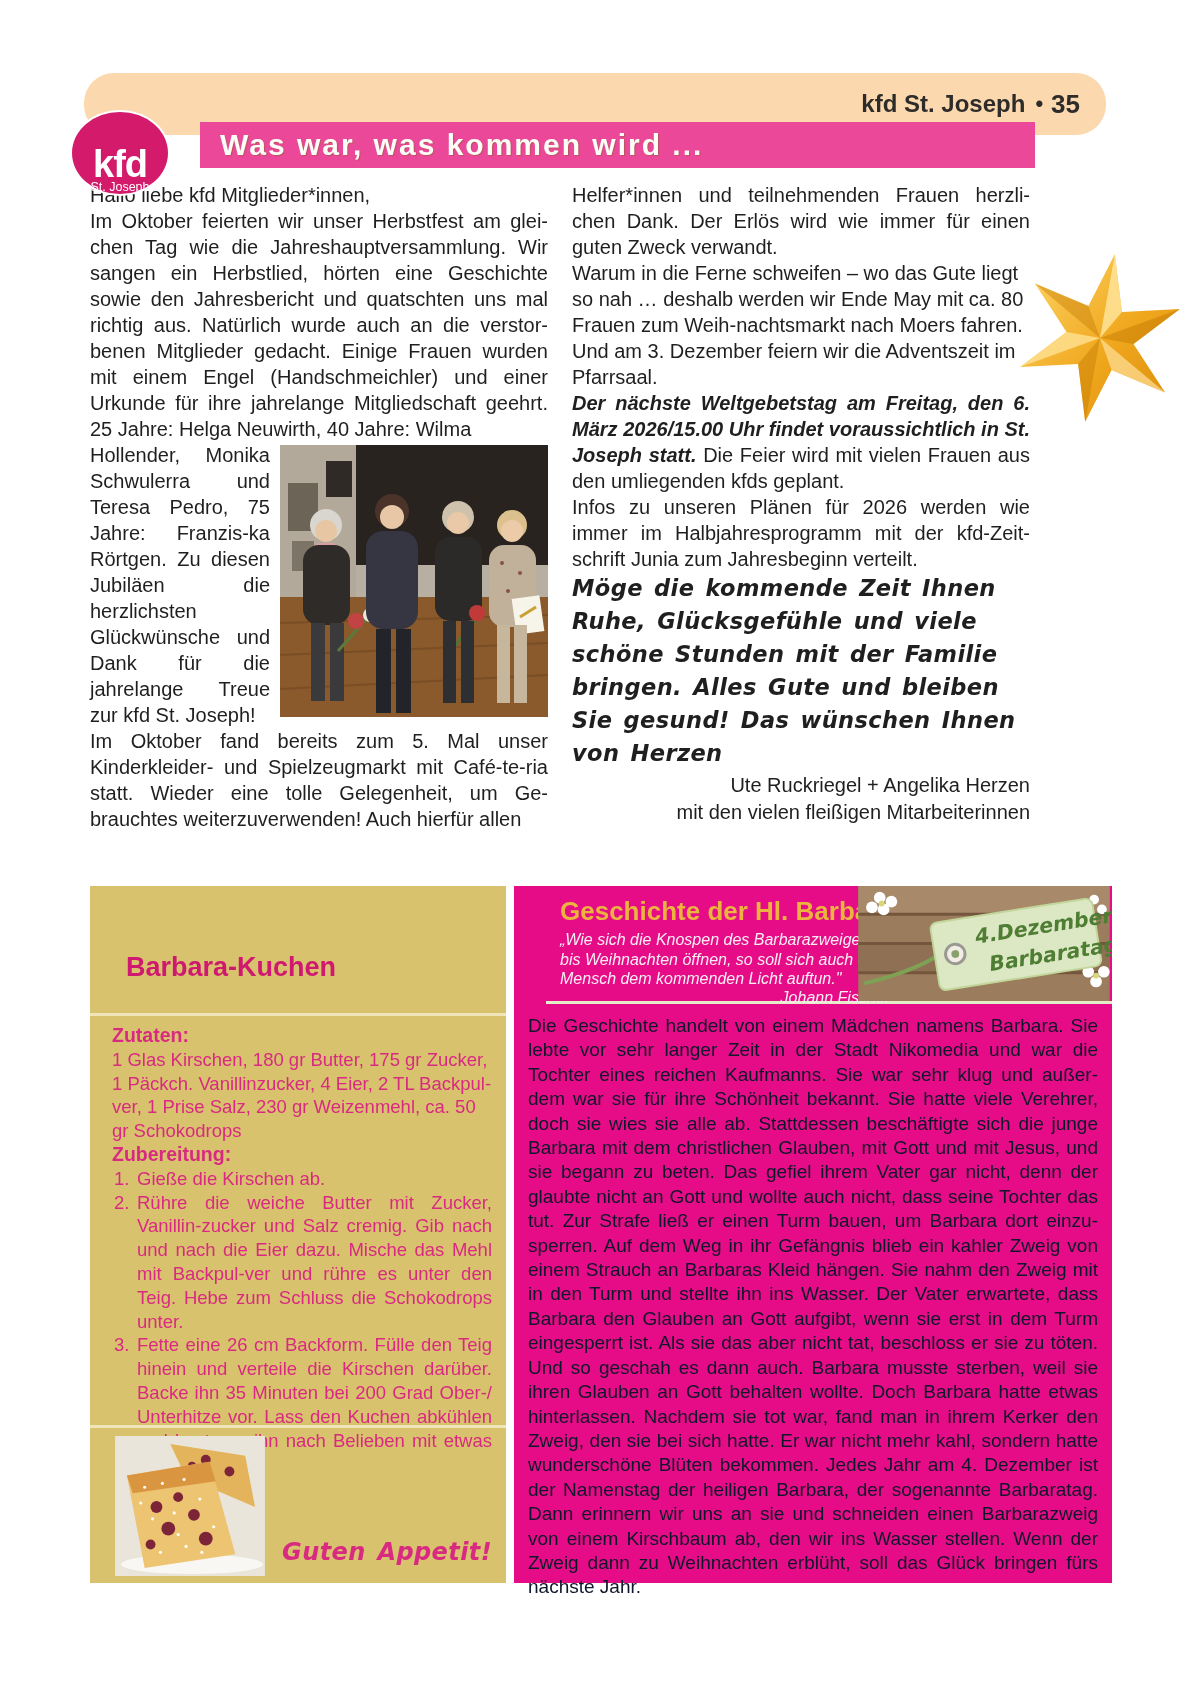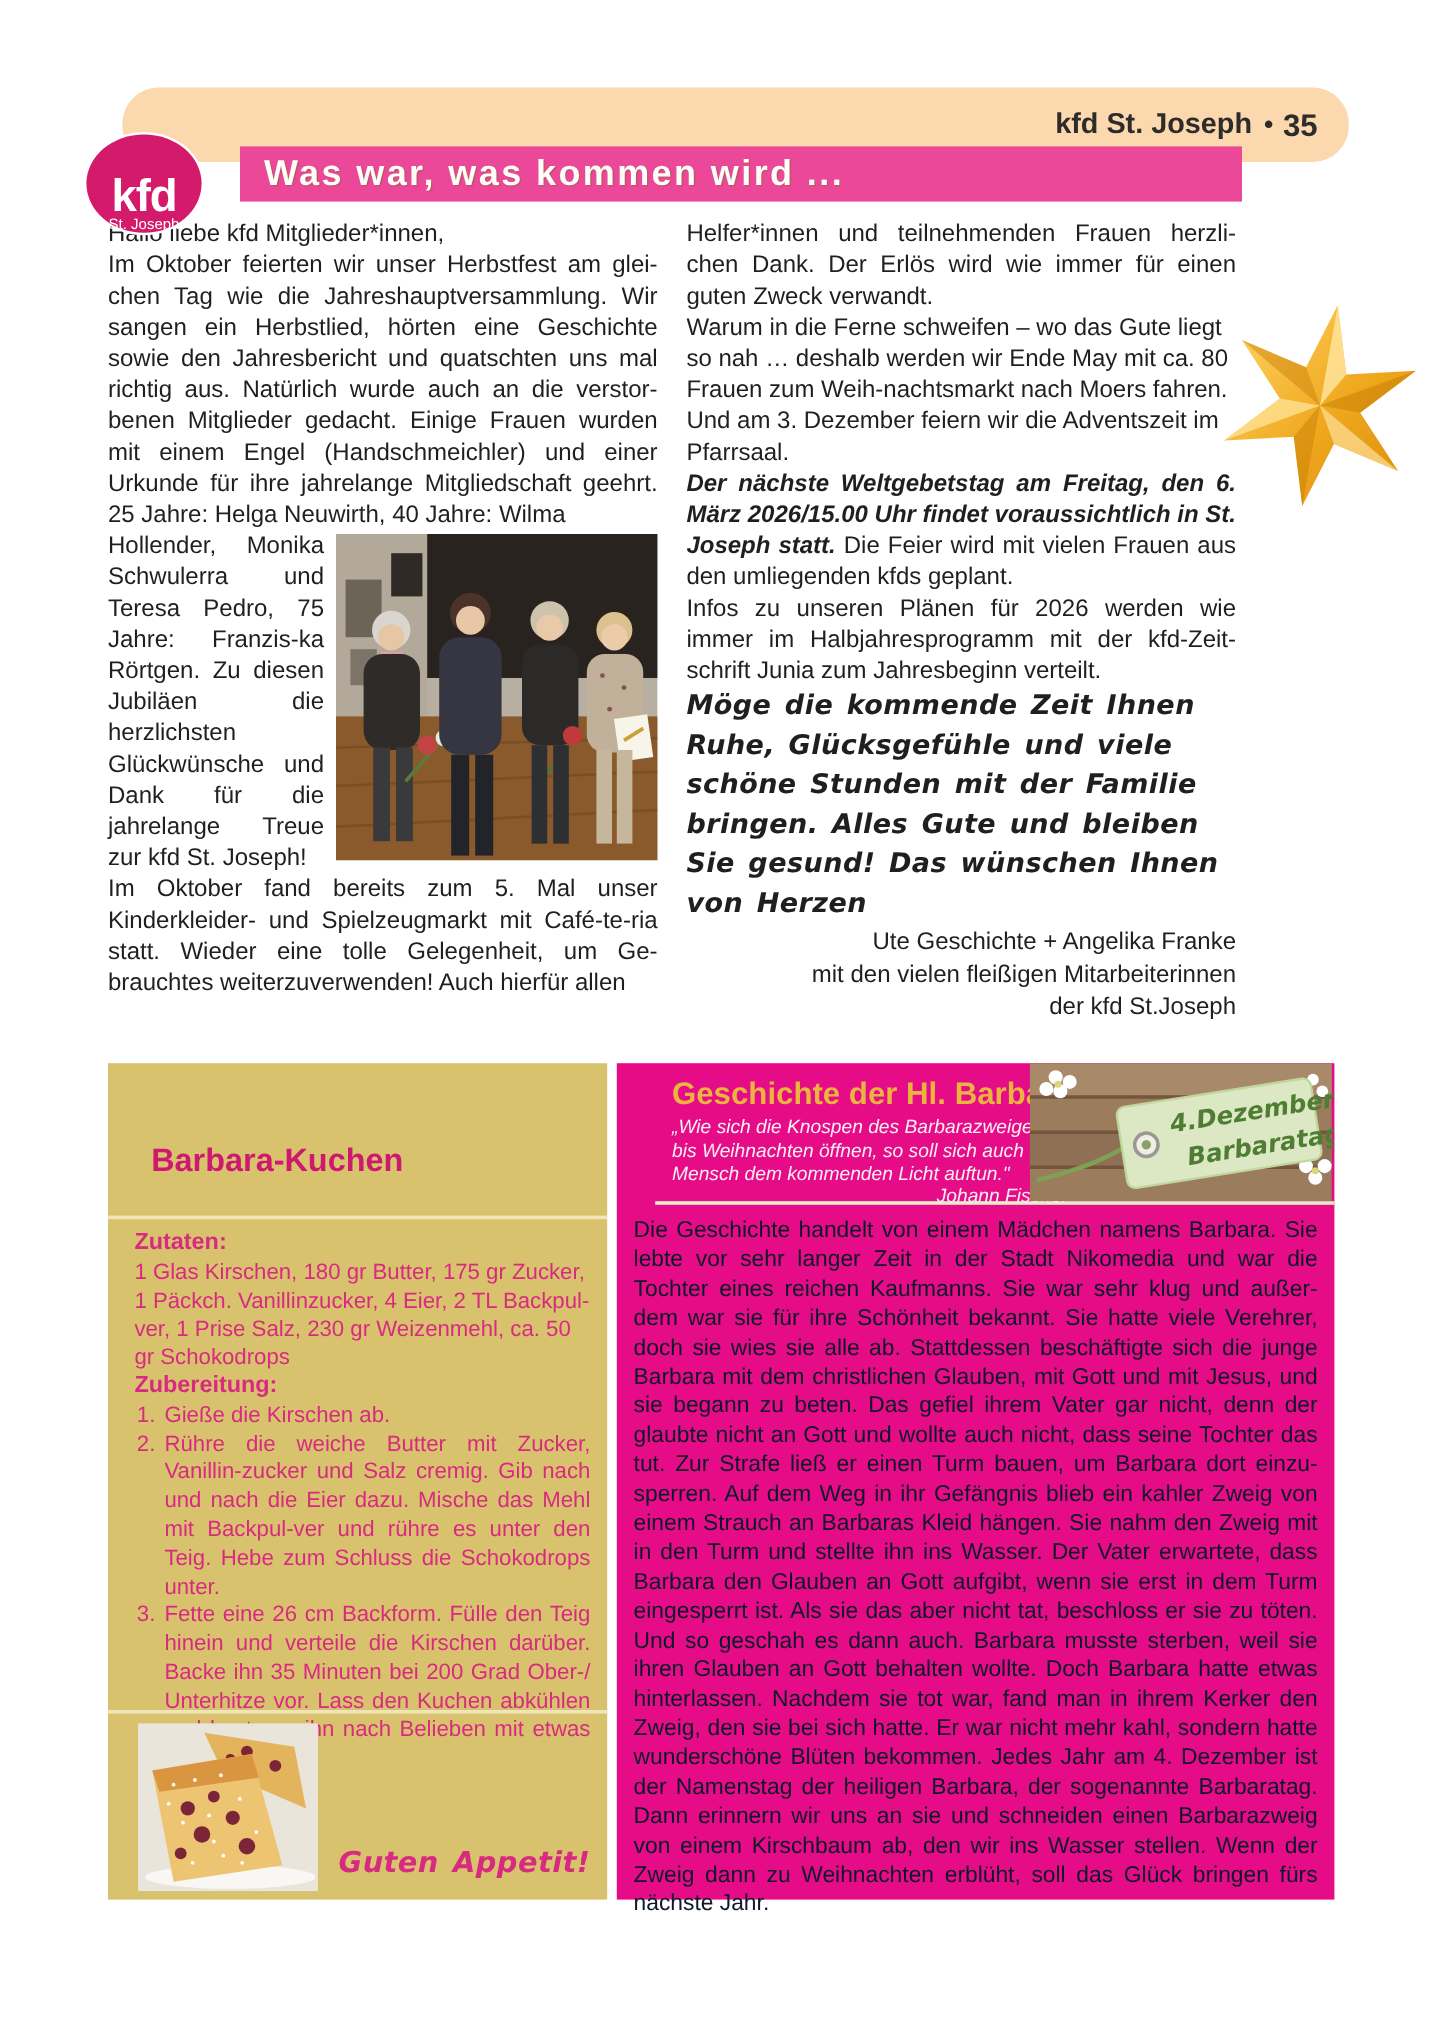--- a/index.html
+++ b/index.html
@@ -1,20 +1,20 @@
 <!DOCTYPE html>
 <html><head>
 <meta charset="utf-8">
 <style>
   html,body{margin:0;padding:0;background:#ffffff;}
   .page{position:relative;width:1200px;height:1687px;background:#ffffff;overflow:hidden;
         font-family:"Liberation Sans",sans-serif;color:#1f1f1f;}
 
   
-  .peach-bar{position:absolute;left:102px;top:73px;width:1022px;height:62px;
+  .peach-bar{position:absolute;left:84px;top:73px;width:1022px;height:62px;
              background:#fbd8ad;border-radius:30px;display:flex;align-items:center;
              justify-content:flex-end;padding-right:26px;box-sizing:border-box;}
   .peach-bar .hdr-label{font-weight:bold;font-size:24px;color:#2e2c2a;}
   .peach-bar .hdr-bullet{font-weight:bold;font-size:22px;color:#2e2c2a;margin:0 8px 0 10px;}
   .peach-bar .hdr-num{font-weight:bold;font-size:26px;color:#2e2c2a;}
 
   .kfd-logo{position:absolute;left:72px;top:112px;width:96px;height:82px;background:#d31a6b;
             border-radius:50%;display:flex;flex-direction:column;align-items:center;
             justify-content:flex-end;z-index:5;box-shadow:0 0 0 2px #ffffff;}
   .kfd-logo .logo-main{color:#ffffff;font-weight:bold;font-size:38px;line-height:36px;letter-spacing:-1px;}
@@ -150,23 +150,22 @@
 
   <div class="col col-right">
     <p class="just">Helfer*innen und teilnehmenden Frauen herzli-chen Dank. Der Erlös wird wie immer für einen guten Zweck verwandt.</p>
     <p class="ragged">Warum in die Ferne schweifen – wo das Gute liegt so nah … deshalb werden wir Ende May mit ca. 80 Frauen zum Weih-nachtsmarkt nach Moers fahren. Und am 3. Dezember feiern wir die Adventszeit im Pfarrsaal.</p>
     <p class="just">
       <span class="bolditalic">Der nächste Weltgebetstag am Freitag, den 6. März 2026/15.00 Uhr findet voraussichtlich in St. Joseph statt.</span><span> Die Feier wird mit vielen Frauen aus den umliegenden kfds geplant.</span>
     </p>
     <p class="just">Infos zu unseren Plänen für 2026 werden wie immer im Halbjahresprogramm mit der kfd-Zeit-schrift Junia zum Jahresbeginn verteilt.</p>
     <p class="script wish">Möge die kommende Zeit Ihnen Ruhe, Glücksgefühle und viele schöne Stunden mit der Familie bringen. Alles Gute und bleiben Sie gesund! Das wünschen Ihnen von Herzen</p>
     <div class="signature">
-      <div>Ute Geschichte + Angelika Franke</div>
+      <div>Ute Ruckriegel + Angelika Herzen</div>
       <div>mit den vielen fleißigen Mitarbeiterinnen</div>
-      <div>der kfd St.Joseph</div>
     </div>
   </div>
 
   <div class="star">
     <svg viewBox="0 0 178 178" xmlns="http://www.w3.org/2000/svg">
       <defs>
         <linearGradient id="starg" x1="0" y1="0" x2="1" y2="1">
           <stop offset="0" stop-color="#ffd96e"></stop>
             <stop offset=".55" stop-color="#f0a81e"></stop>
             <stop offset="1" stop-color="#d98a08"></stop>

